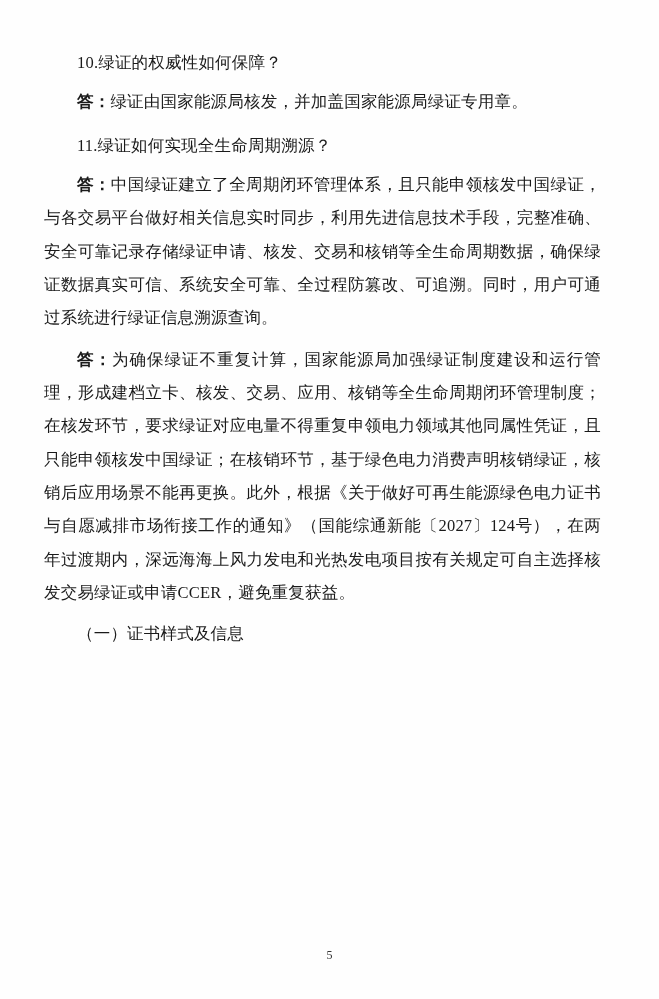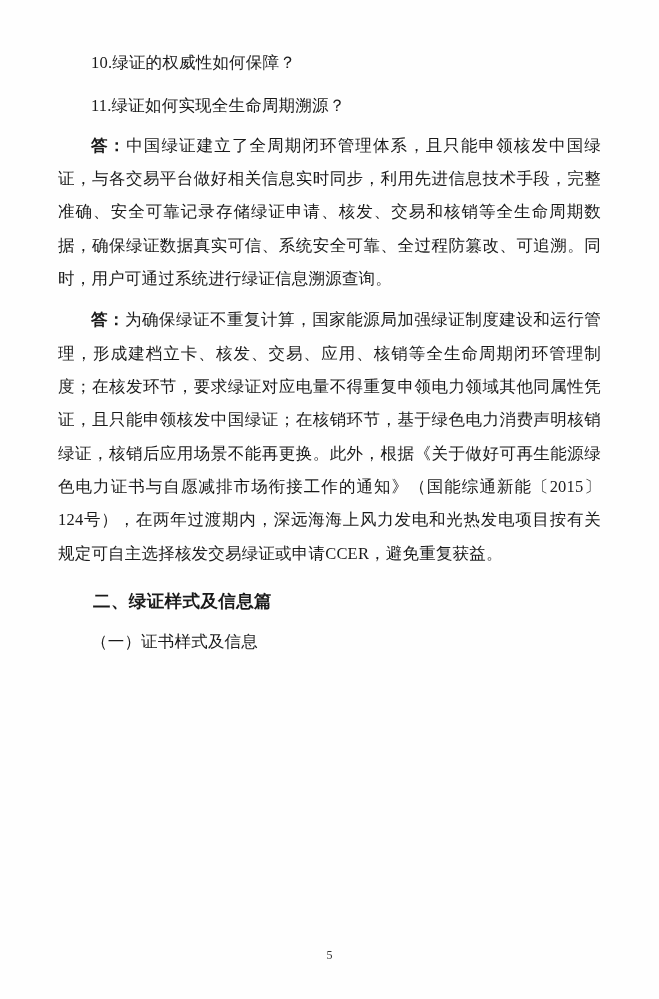--- a/index.html
+++ b/index.html
@@ -12,21 +12,21 @@
     height: 999px;
     font-family: "Liberation Serif", "DejaVu Serif", serif;
     color: #1a1a1a;
     position: relative;
     overflow: hidden;
   }
   .page {
     width: 659px;
     height: 999px;
     box-sizing: border-box;
-    padding: 36px 58px 0 58px;
+    padding: 36px 58px 0 44px;
     position: relative;
     background: #fefefe;
   }
   .para {
     font-size: 16.5px;
     line-height: 2.02;
     text-align: justify;
     text-justify: inter-ideograph;
     margin: 0 0 2px 0;
     text-indent: 2em;
@@ -70,27 +70,27 @@
     font-family: "Liberation Serif", "DejaVu Serif", serif;
   }
 </style>
 </head>
 <body>
 
 <div class="page">
 
   <p class="para q"><span>10.绿证的权威性如何保障？</span></p>
 
+  <p class="para a"><span class="ans-label">答：</span><span>绿证由国家能源局核发，并加盖国家能源局绿证专用章。</span></p>
 
   <p class="para q"><span>11.绿证如何实现全生命周期溯源？</span></p>
 
   <p class="para a"><span class="ans-label">答：</span><span>中国绿证建立了全周期闭环管理体系，且只能申领核发中国绿证，与各交易平台做好相关信息实时同步，利用先进信息技术手段，完整准确、安全可靠记录存储绿证申请、核发、交易和核销等全生命周期数据，确保绿证数据真实可信、系统安全可靠、全过程防篡改、可追溯。同时，用户可通过系统进行绿证信息溯源查询。</span></p>
 
 
-  <p class="para a"><span class="ans-label">答：</span><span>为确保绿证不重复计算，国家能源局加强绿证制度建设和运行管理，形成建档立卡、核发、交易、应用、核销等全生命周期闭环管理制度；在核发环节，要求绿证对应电量不得重复申领电力领域其他同属性凭证，且只能申领核发中国绿证；在核销环节，基于绿色电力消费声明核销绿证，核销后应用场景不能再更换。此外，根据《关于做好可再生能源绿色电力证书与自愿减排市场衔接工作的通知》（国能综通新能〔2015〕124号），在两年过渡期内，深远海海上风力发电和光热发电项目按有关规定可自主选择核发交易绿证或申请CCER，避免重复获益。</span></p>
+  <p class="para a"><span class="ans-label">答：</span><span>为确保绿证不重复计算，国家能源局加强绿证制度建设和运行管理，形成建档立卡、核发、交易、应用、核销等全生命周期闭环管理制度；在核发环节，要求绿证对应电量不得重复申领电力领域其他同属性凭证，且只能申领核发中国绿证；在核销环节，基于绿色电力消费声明核销绿证，核销后应用场景不能再更换。此外，根据《关于做好可再生能源绿色电力证书与自愿减排市场衔接工作的通知》（国能综通新能〔2027〕124号），在两年过渡期内，深远海海上风力发电和光热发电项目按有关规定可自主选择核发交易绿证或申请CCER，避免重复获益。</span></p>
 
-  <p class="heading"><span>二、绿证样式及信息篇</span></p>
 
   <p class="subheading"><span>（一）证书样式及信息</span></p>
 
   <div class="page-number">5</div>
 
 </div>
 
 </body></html>

